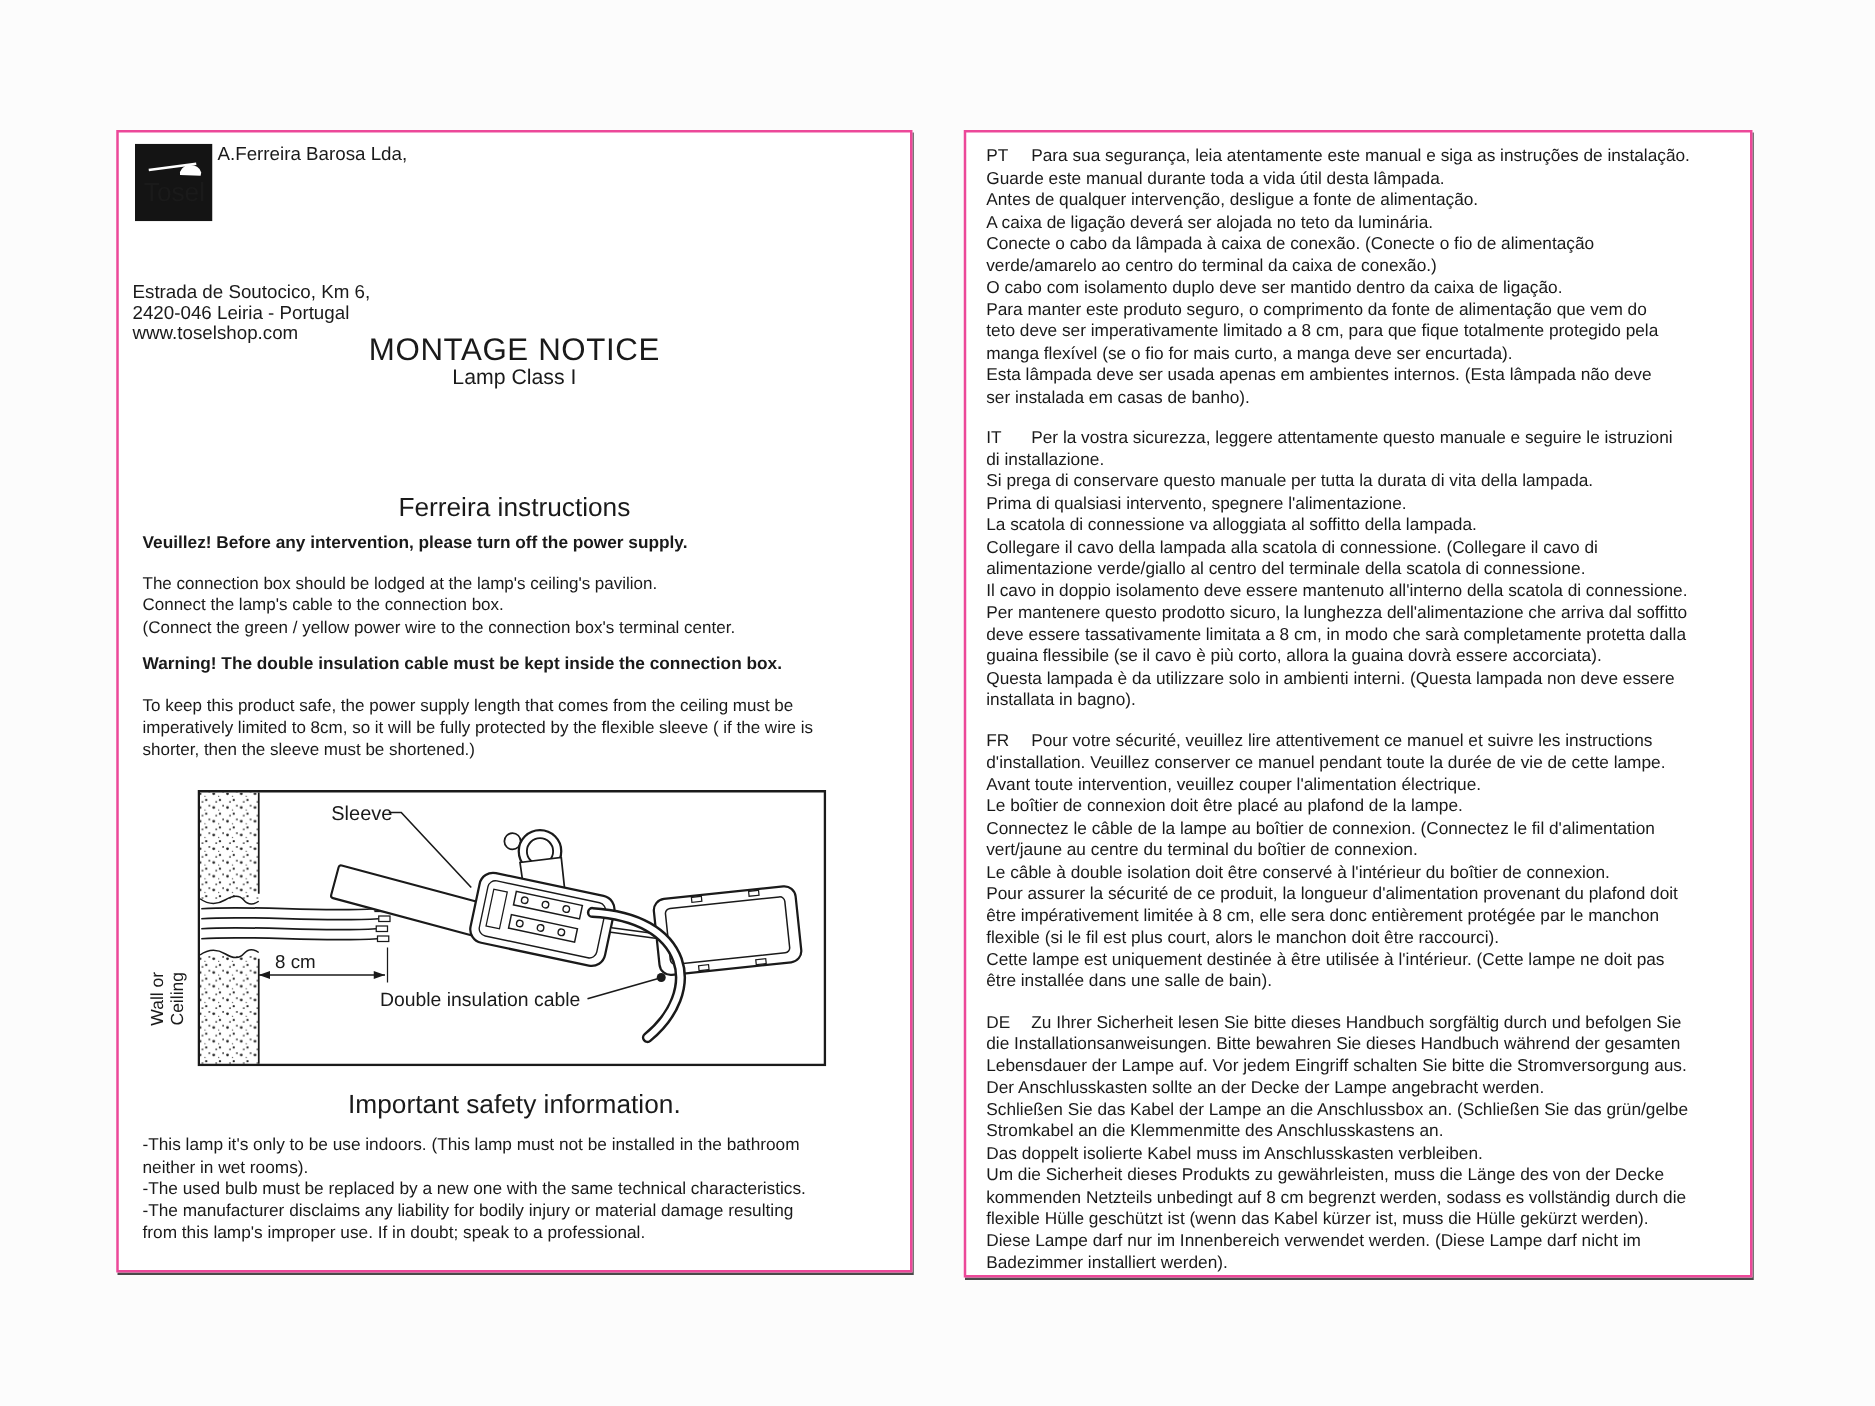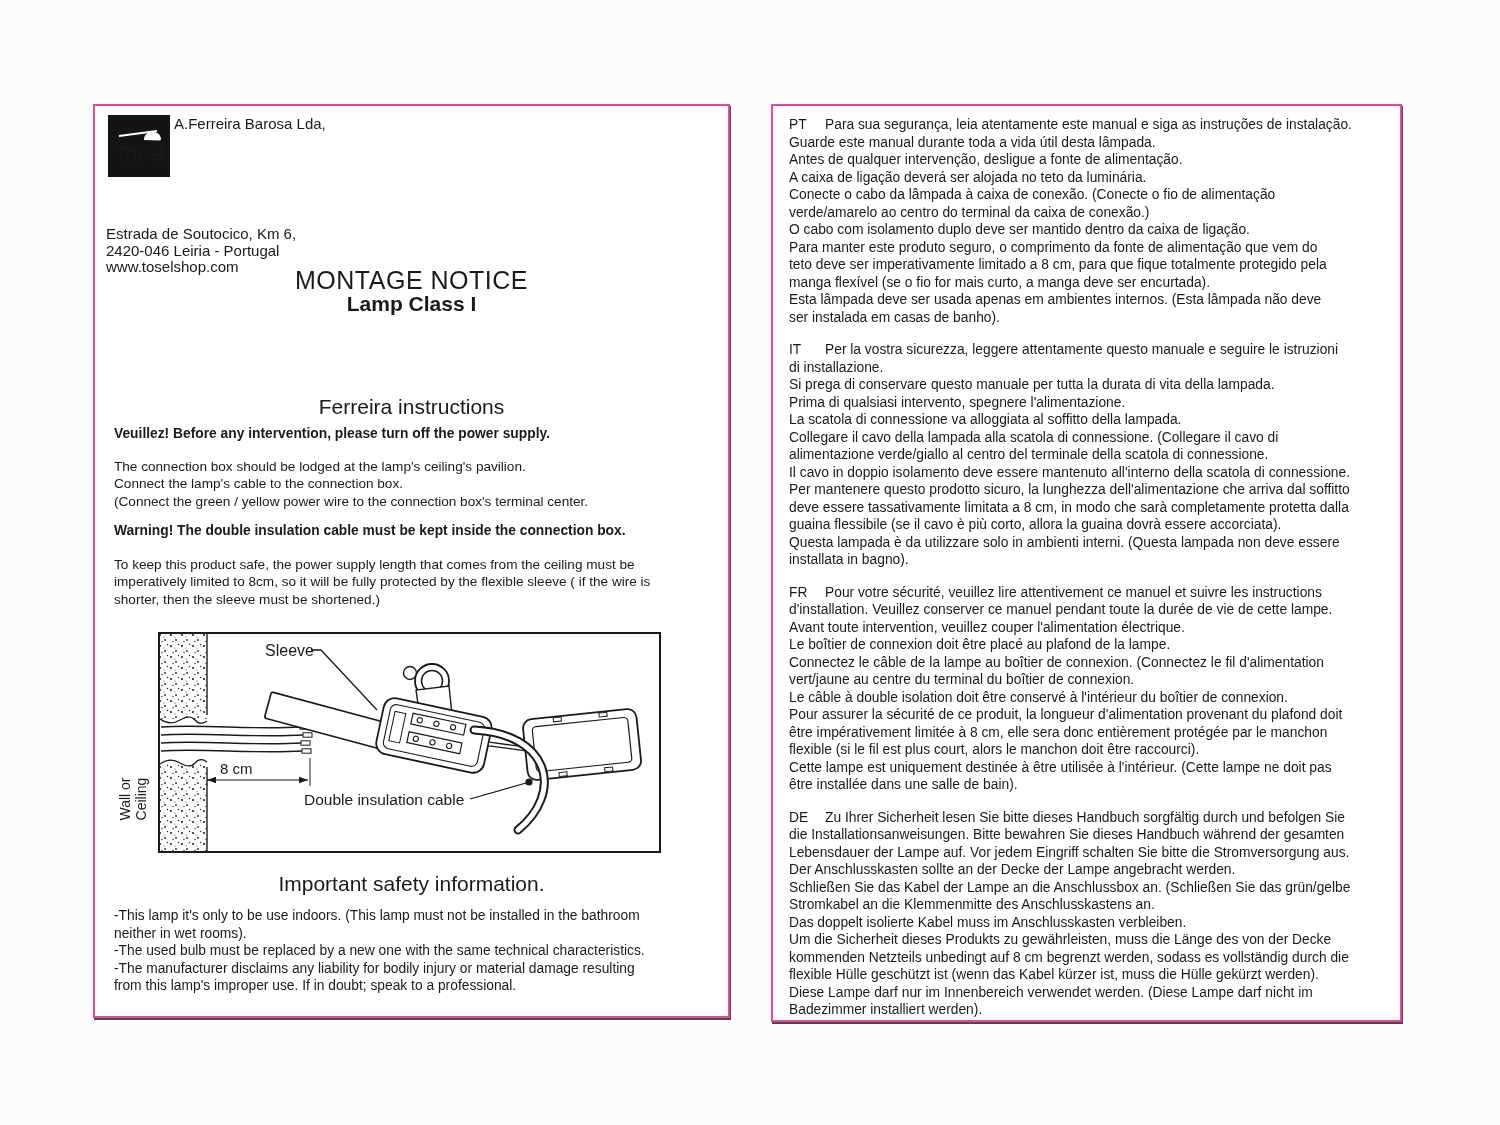--- a/index.html
+++ b/index.html
@@ -16,21 +16,21 @@
   .panel-left{left:93px;top:104px;width:637px;height:914px;}
   .panel-right{left:771px;top:104px;width:631px;height:918px;}
 
   
   .abs{position:absolute;}
   .logo-row{left:13px;top:9px;display:flex;}
   .company{font-size:15px;margin-left:4px;margin-bottom:1px;}
   .address{left:11px;top:84px;font-size:15px;line-height:16.6px;white-space:pre-line;margin-top:36px;}
   .centered{left:0;right:0;text-align:center;}
   .doc-title{top:136px;font-size:25px;letter-spacing:.5px;margin-top:24px;}
-  .doc-subtitle{top:186px;font-size:21px;font-weight:bold;}
+  .doc-subtitle{top:186px;font-size:17px;font-weight:normal;}
   .body-text{font-size:13.6px;line-height:17.4px;white-space:pre-line;}
   .intro{left:19px;top:231px;}
   .h2{font-size:21px;}
   .assembly-heading{top:289px;}
   .warning{left:19px;top:320px;font-size:13.8px;font-weight:bold;}
   .warning2{top:417px;}
   .body1{left:19px;top:352px;}
   .body2{left:19px;top:450px;}
   .diagram{left:63px;top:526px;width:503px;height:221px;}
   .wall-label{

